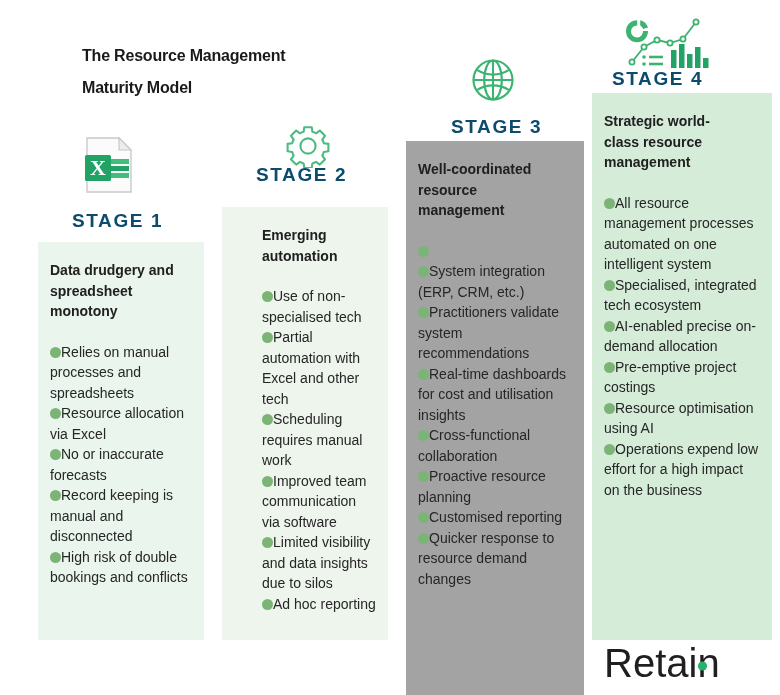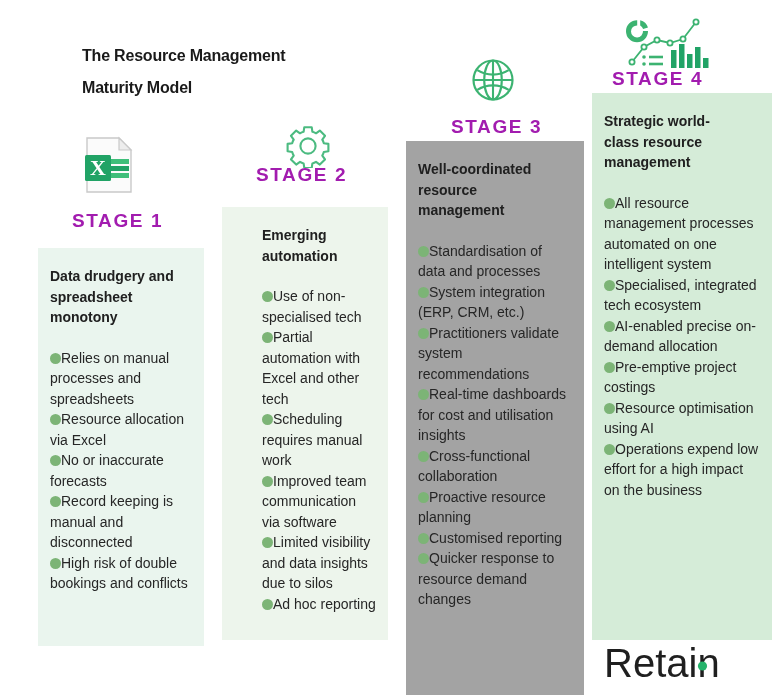--- a/index.html
+++ b/index.html
@@ -43,21 +43,21 @@
   .stage-icon {
     position: absolute;
     display: block;
   }
   .stage-label {
     position: absolute;
     font-family: "Liberation Sans", sans-serif;
     font-size: 19px;
     font-weight: bold;
     letter-spacing: 1.6px;
-    color: #a21caf;
+    color: #0c4a6e;
     white-space: nowrap;
   }
   .panel {
     position: absolute;
     box-sizing: border-box;
     padding: 18px 12px 14px 12px;
     overflow: hidden;
   }
   .panel-heading {
     font-family: "Liberation Sans", sans-serif;
@@ -116,21 +116,21 @@
         <path d="M8 2 H40 L52 14 V56 H8 Z" fill="#fbfbfb" stroke="#c9c9c9" stroke-width="1.4"></path>
         <path d="M40 2 L52 14 H40 Z" fill="#ededed" stroke="#c9c9c9" stroke-width="1.2"></path>
         <rect x="32" y="23" width="18" height="5" fill="#3fbf7a"></rect>
         <rect x="32" y="30" width="18" height="5" fill="#21a366"></rect>
         <rect x="32" y="37" width="18" height="5" fill="#3fbf7a"></rect>
         <rect x="6" y="19" width="26" height="26" rx="1.5" fill="#21a366"></rect>
         <text x="19" y="39" font-family="'Liberation Serif',serif" font-size="22" font-weight="bold" fill="#ffffff" text-anchor="middle">X</text>
       </svg>
     </div>
     <div class="stage-label" style="left:72px; top:210px;">STAGE 1</div>
-    <div class="panel" id="panel-1" style="left: 38px; top: 242px; width: 166px; height: 398px; background: rgb(234, 245, 238); margin-top: 6px;">
+    <div class="panel" id="panel-1" style="left: 38px; top: 242px; width: 166px; height: 398px; background: rgb(234, 245, 238);">
       <div class="panel-heading">Data drudgery and
 spreadsheet
 monotony</div>
       <ul class="bullets" id="bullets-1">
           <li><span class="dot" style="background: rgb(124, 180, 118);"></span><span>Relies on manual processes and spreadsheets</span></li>
           <li><span class="dot" style="background: rgb(124, 180, 118);"></span><span>Resource allocation via Excel</span></li>
           <li><span class="dot" style="background: rgb(124, 180, 118);"></span><span>No or inaccurate forecasts</span></li>
           <li><span class="dot" style="background: rgb(124, 180, 118);"></span><span>Record keeping is manual and disconnected</span></li>
           <li><span class="dot" style="background: rgb(124, 180, 118);"></span><span>High risk of double bookings and conflicts</span></li>
         </ul>
@@ -176,21 +176,21 @@
         <path d="M7.3 13.2 A 30 30 0 0 0 38.7 13.2" fill="none" stroke="#3cb371" stroke-width="2.1"></path>
         <path d="M7.3 32.8 A 30 30 0 0 1 38.7 32.8" fill="none" stroke="#3cb371" stroke-width="2.1"></path>
       </svg>
     </div>
     <div class="stage-label" style="left:451px; top:116px;">STAGE 3</div>
     <div class="panel" id="panel-3" style="left: 406px; top: 141px; width: 178px; height: 563px; background: #a3a3a3;">
       <div class="panel-heading">Well-coordinated
 resource
 management</div>
       <ul class="bullets" id="bullets-3">
-          <li><span class="dot" style="background: rgb(124, 180, 118);"></span><span>Standardisation of data and processes</span></li>
+          <li><span class="dot" style="background: rgb(124, 180, 118);"></span></li>
           <li><span class="dot" style="background: rgb(124, 180, 118);"></span><span>System integration (ERP, CRM, etc.)</span></li>
           <li><span class="dot" style="background: rgb(124, 180, 118);"></span><span>Practitioners validate system recommendations</span></li>
           <li><span class="dot" style="background: rgb(124, 180, 118);"></span><span>Real-time dashboards for cost and utilisation insights</span></li>
           <li><span class="dot" style="background: rgb(124, 180, 118);"></span><span>Cross-functional collaboration</span></li>
           <li><span class="dot" style="background: rgb(124, 180, 118);"></span><span>Proactive resource planning</span></li>
           <li><span class="dot" style="background: rgb(124, 180, 118);"></span><span>Customised reporting</span></li>
           <li><span class="dot" style="background: rgb(124, 180, 118);"></span><span>Quicker response to resource demand changes</span></li>
         </ul>
     </div>
   </div>

